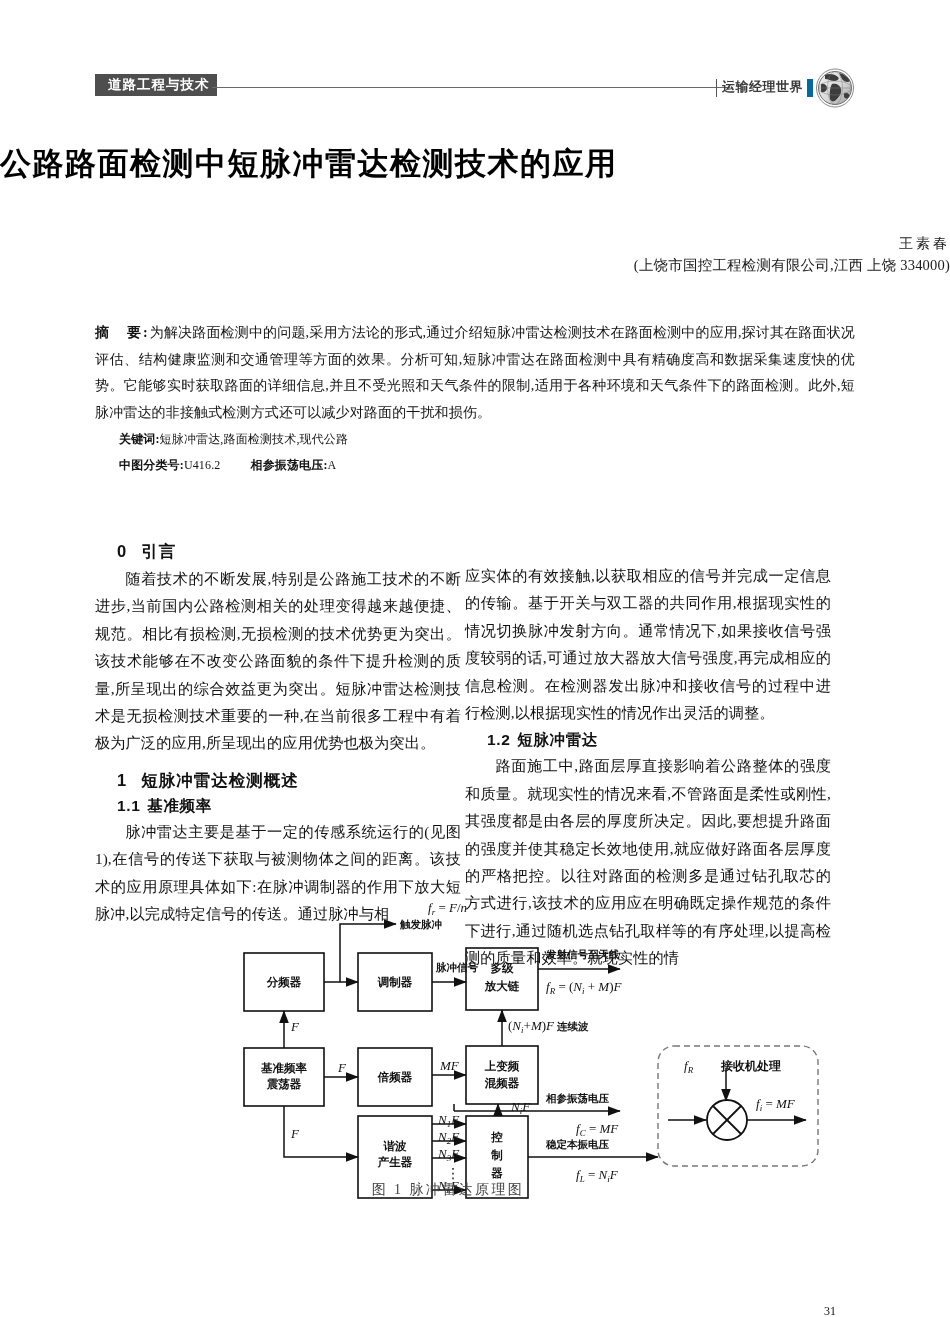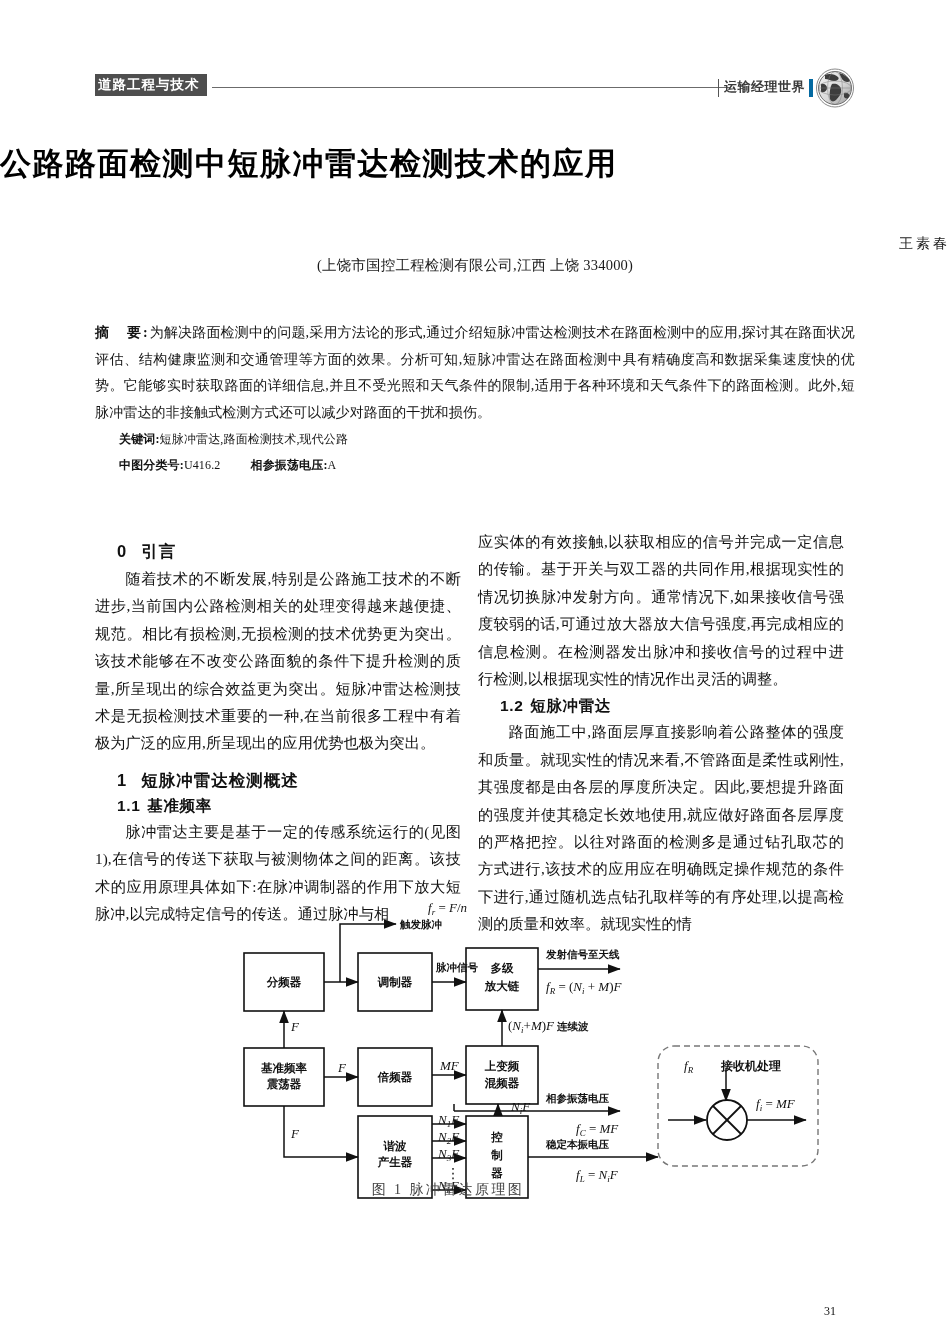--- a/index.html
+++ b/index.html
@@ -23,21 +23,21 @@
   }
   .hdr-left-tag {
     position: absolute;
     left: 0; top: 6px;
     background: #4e4e4e;
     color: #ffffff;
     font-family: "Liberation Sans", "DejaVu Sans", sans-serif;
     font-size: 13.5px;
     font-weight: bold;
     letter-spacing: 1px;
-    padding: 3px 7px 4px 3px;
+    padding: 3px 7px 4px 13px;
     line-height: 1.12;
     white-space: nowrap;
   }
   .hdr-rule {
     position: absolute;
     left: 117px; top: 19px;
     width: 518px; height: 0;
     border-top: 1px solid #6b6b6b;
   }
   .hdr-right-wrap {
@@ -45,21 +45,21 @@
     right: 0; top: 0;
     display: flex; align-items: center;
   }
   .hdr-right-tag {
     font-family: "Liberation Sans", "DejaVu Sans", sans-serif;
     font-size: 13px;
     font-weight: bold;
     color: #3a3a3a;
     letter-spacing: 0.5px;
     border-left: 1px solid #555;
-    border-right: 4px solid #0369a1;
+    border-right: 6px solid #0369a1;
     padding: 1px 4px 2px 5px;
     line-height: 1.15;
     white-space: nowrap;
   }
   .globe-logo {
     width: 40px; height: 40px;
     margin-left: 2px;
     position: relative;
   }
 
@@ -83,21 +83,21 @@
     width: 950px;
     text-align: right;
     font-size: 14px;
     letter-spacing: 3px;
     color: #1a1a1a;
   }
   .author-affil {
     position: absolute;
     left: 0; top: 256px;
     width: 950px;
-    text-align: center;
+    text-align: right;
     font-size: 14.5px;
     letter-spacing: 0.2px;
     color: #1a1a1a;
   }
 
   
   .abstract-block {
     position: absolute;
     left: 95px; top: 320px;
     width: 760px;
@@ -124,21 +124,21 @@
   .kw-line b, .clc-line b { font-weight: bold; }
   .clc-gap { display: inline-block; width: 30px; }
 
   
   .col {
     position: absolute;
     top: 528px;
     width: 366px;
   }
   .col-left  { left: 95px; }
-  .col-right { left: 478px; }
+  .col-right { left: 465px; margin-top: 34px; }
 
   .h1-head {
     font-family: "Liberation Sans", "DejaVu Sans", sans-serif;
     font-weight: bold;
     font-size: 16.5px;
     letter-spacing: 1px;
     margin: 13px 0 2px 0;
     text-indent: 22px;
   }
   .h1-head .numsp { display: inline-block; width: 14px; }

